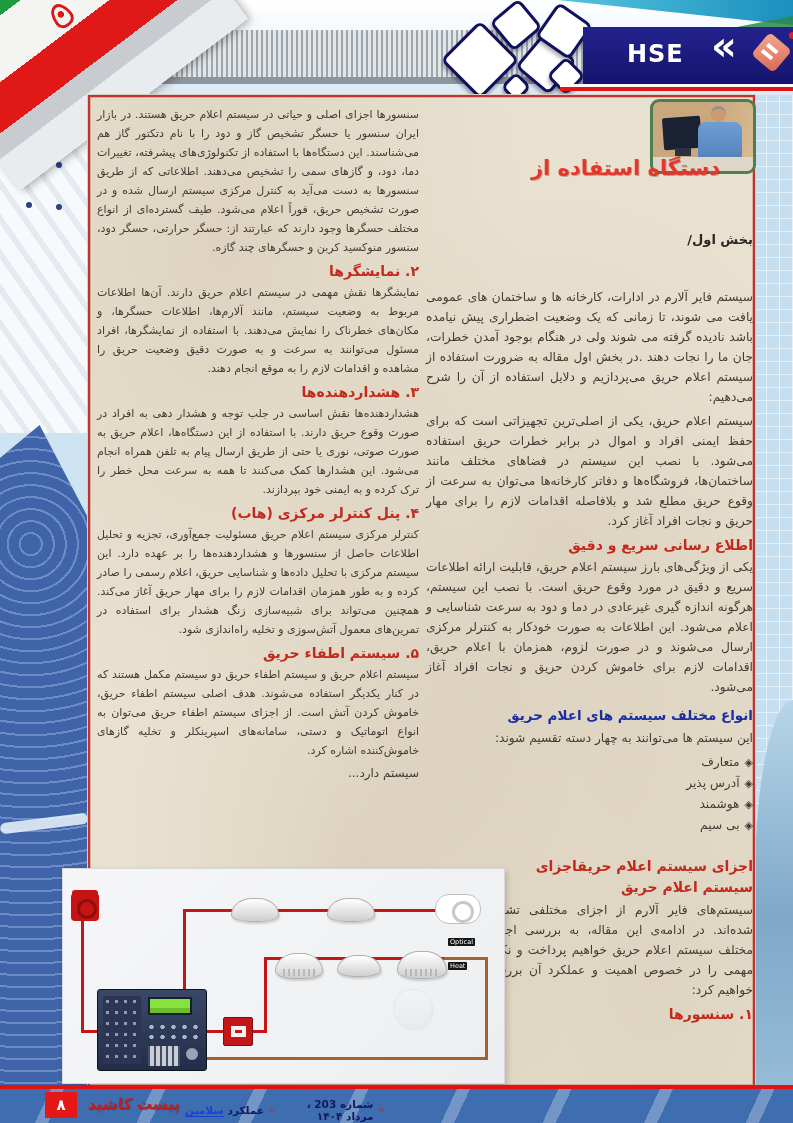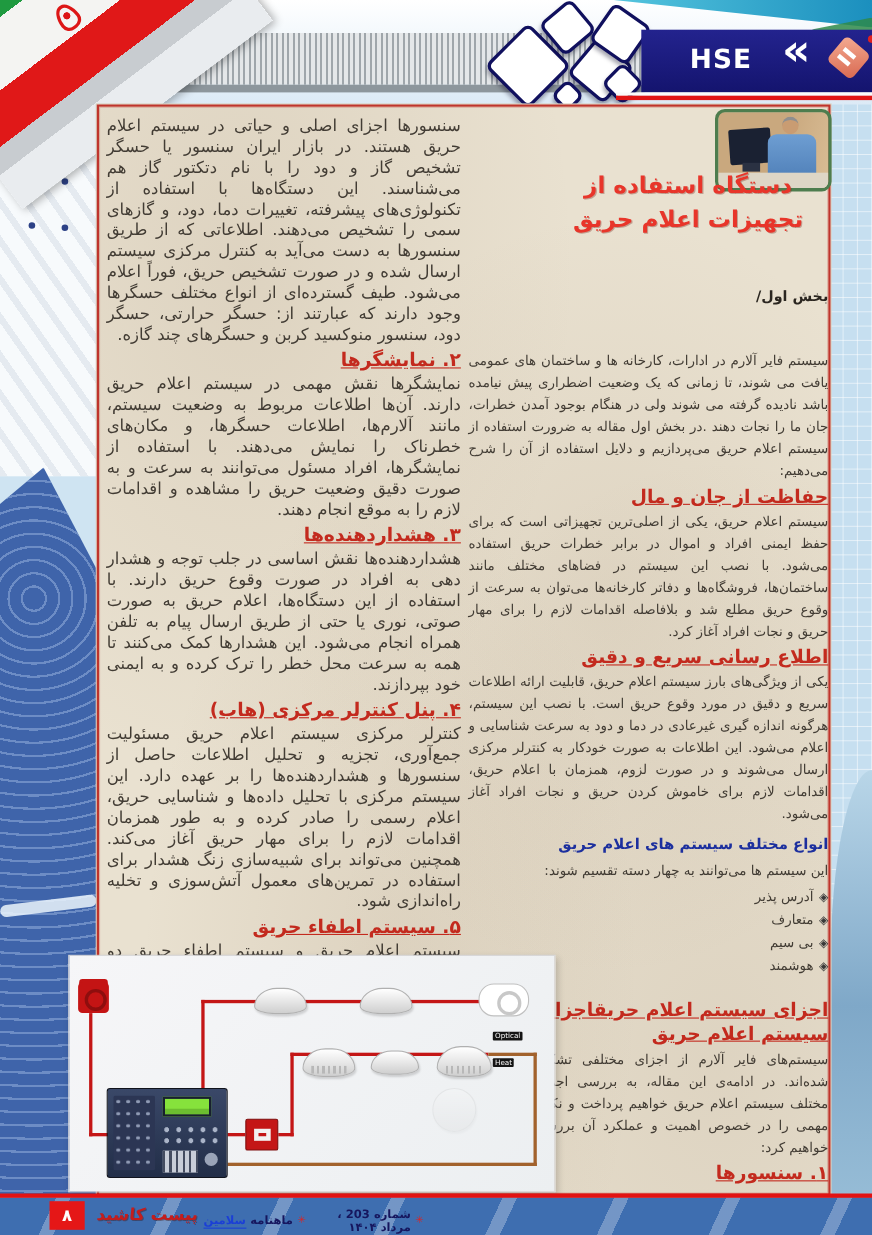--- a/index.html
+++ b/index.html
@@ -62,23 +62,23 @@
       radial-gradient(ellipse at 20% 15%, rgba(150,125,95,.14), transparent 40%),
       radial-gradient(ellipse at 70% 45%, rgba(150,125,95,.12), transparent 45%),
       radial-gradient(ellipse at 40% 80%, rgba(150,125,95,.14), transparent 40%),
       radial-gradient(ellipse at 85% 88%, rgba(140,115,85,.12), transparent 45%);
     border:2px solid #bf342c;
     box-shadow:inset 0 0 0 1px rgba(191,52,44,.28), 0 0 0 1px #d9d1c1; }
 
   .col { position:absolute; direction:rtl; color:#423c34; }
   .col-left  { left:7px;  top:8px;  width:322px; }
   .col-right { left:336px; top:0;   width:327px; }
-  .para { font-size:15px; line-height:19px; text-align:justify; margin-bottom:4px; }
+  .para { font-size:11px; line-height:19px; text-align:justify; margin-bottom:4px; }
   .col-right .para { font-size:12.2px; line-height:20px; }
-  .h-red { color:#c32a1e; font-weight:bold; font-size:17px; line-height:20px; margin:4px 0 2px;text-decoration:underline; }
+  .h-red { color:#c32a1e; font-weight:bold; font-size:14px; line-height:20px; margin:4px 0 2px; }
   .h-blue { color:#1c2f9e; font-weight:bold; font-size:13.5px; line-height:20px; margin:8px 0 3px;text-align:right; }
   .title-block { margin:56px 10px 0; width:235px; text-align:center; color:#e8352a;
     font-weight:bold; font-size:21px; line-height:31px;
     text-shadow:1px 1px 0 rgba(120,40,30,.35); }
   .kicker { margin-top:48px; font-weight:bold; font-size:13px; color:#2b2620; text-align:right; }
   .sp-after-kicker { height:40px; }
   .types-list { list-style:none; }
   .types-list li { line-height:21px; font-size:12.2px; }
   .types-list .blt { color:#3a3a3a; margin-left:5px; font-size:11px; }
   .narrow { margin-left:60px; }
@@ -200,36 +200,34 @@
       <div class="ph-monitor"></div>
       <div class="ph-stand"></div>
       <div class="ph-head"></div>
       <div class="ph-body"></div>
       <div class="ph-desk"></div>
     </div>
 
     <div class="col col-right">
       <div class="title-block">
         <div>دستگاه استفاده از</div>
-        <div>تجهیزات  اعلام حریق</div>
       </div>
       <div class="kicker">بخش اول/</div>
       <div class="sp-after-kicker"></div>
       <p class="para">سیستم فایر آلارم در ادارات، کارخانه ها و ساختمان های عمومی یافت می شوند، تا زمانی که یک وضعیت اضطراری پیش نیامده باشد نادیده گرفته می شوند ولی در هنگام بوجود آمدن خطرات، جان ما را نجات دهند .در بخش اول مقاله به ضرورت استفاده از سیستم اعلام حریق می‌پردازیم و دلایل استفاده از آن را شرح می‌دهیم:</p>
-      <div class="h-red">حفاظت از جان و مال</div>
       <p class="para">سیستم اعلام حریق، یکی از اصلی‌ترین تجهیزاتی است که برای حفظ ایمنی افراد و اموال در برابر خطرات حریق استفاده می‌شود. با نصب این سیستم در فضاهای مختلف مانند ساختمان‌ها، فروشگاه‌ها و دفاتر کارخانه‌ها می‌توان به سرعت از وقوع حریق مطلع شد و بلافاصله اقدامات لازم را برای مهار حریق و نجات افراد آغاز کرد.</p>
       <div class="h-red">اطلاع رسانی سریع و دقیق</div>
       <p class="para">یکی از ویژگی‌های بارز سیستم اعلام حریق، قابلیت ارائه اطلاعات سریع و دقیق در مورد وقوع حریق است. با نصب این سیستم، هرگونه اندازه گیری غیرعادی در دما و دود به سرعت شناسایی و اعلام می‌شود. این اطلاعات به صورت خودکار به کنترلر مرکزی ارسال می‌شوند و در صورت لزوم، همزمان با اعلام حریق، اقدامات لازم برای خاموش کردن حریق و نجات افراد آغاز می‌شود.</p>
       <div class="h-blue">انواع مختلف سیستم های اعلام حریق</div>
       <p class="para">این سیستم ها می‌توانند به چهار دسته تقسیم شوند:</p>
       <ul class="types-list">
+        <li><span class="blt">◈</span><span>متعارف</span></li>
         <li><span class="blt">◈</span><span>آدرس پذیر</span></li>
-        <li><span class="blt">◈</span><span>متعارف</span></li>
+        <li><span class="blt">◈</span><span>هوشمند</span></li>
         <li><span class="blt">◈</span><span>بی سیم</span></li>
-        <li><span class="blt">◈</span><span>هوشمند</span></li>
       </ul>
       <div class="h-red two-line narrow" style="margin-top:20px;">اجزای سیستم اعلام حریقاجزای سیستم اعلام حریق</div>
       <p class="para narrow">سیستم‌های فایر آلارم از اجزای مختلفی تشکیل شده‌اند. در ادامه‌ی این مقاله، به بررسی اجزای مختلف سیستم اعلام حریق خواهیم پرداخت و نکات مهمی را در خصوص اهمیت و عملکرد آن بررسی خواهیم کرد:</p>
       <div class="h-red narrow">۱. سنسورها</div>
     </div>
 
     <div class="col col-left">
       <p class="para">سنسورها اجزای اصلی و حیاتی در سیستم اعلام حریق هستند. در بازار ایران سنسور یا حسگر تشخیص گاز و دود را با نام دتکتور گاز هم می‌شناسند. این دستگاه‌ها با استفاده از تکنولوژی‌های پیشرفته، تغییرات دما، دود، و گازهای سمی را تشخیص می‌دهند. اطلاعاتی که از طریق سنسورها به دست می‌آید به کنترل مرکزی سیستم ارسال شده و در صورت تشخیص حریق، فوراً اعلام می‌شود. طیف گسترده‌ای از انواع مختلف حسگرها وجود دارند که عبارتند از: حسگر حرارتی، حسگر دود، سنسور منوکسید کربن و حسگرهای چند گازه.</p>
       <div class="h-red">۲. نمایشگرها</div>
       <p class="para">نمایشگرها نقش مهمی در سیستم اعلام حریق دارند. آن‌ها اطلاعات مربوط به وضعیت سیستم، مانند آلارم‌ها، اطلاعات حسگرها، و مکان‌های خطرناک را نمایش می‌دهند. با استفاده از نمایشگرها، افراد مسئول می‌توانند به سرعت و به صورت دقیق وضعیت حریق را مشاهده و اقدامات لازم را به موقع انجام دهند.</p>
@@ -283,18 +281,18 @@
   </div>
 
   <div class="abs footer-line"></div>
   <div class="abs footer-band">
     <div class="page-num">۸</div>
     <div class="wordmark">پیست کاشید</div>
     <div class="issue">
       <span class="blt">✳</span>
       <span>شماره 203 ، مرداد ۱۴۰۴</span>
       <span class="blt">✳</span>
-      <span>ماهنامه</span>
+      <span>عملکرد</span>
       <span class="mag-name">سلامین</span>
     </div>
   </div>
 
 </div>
 
 </body></html>

